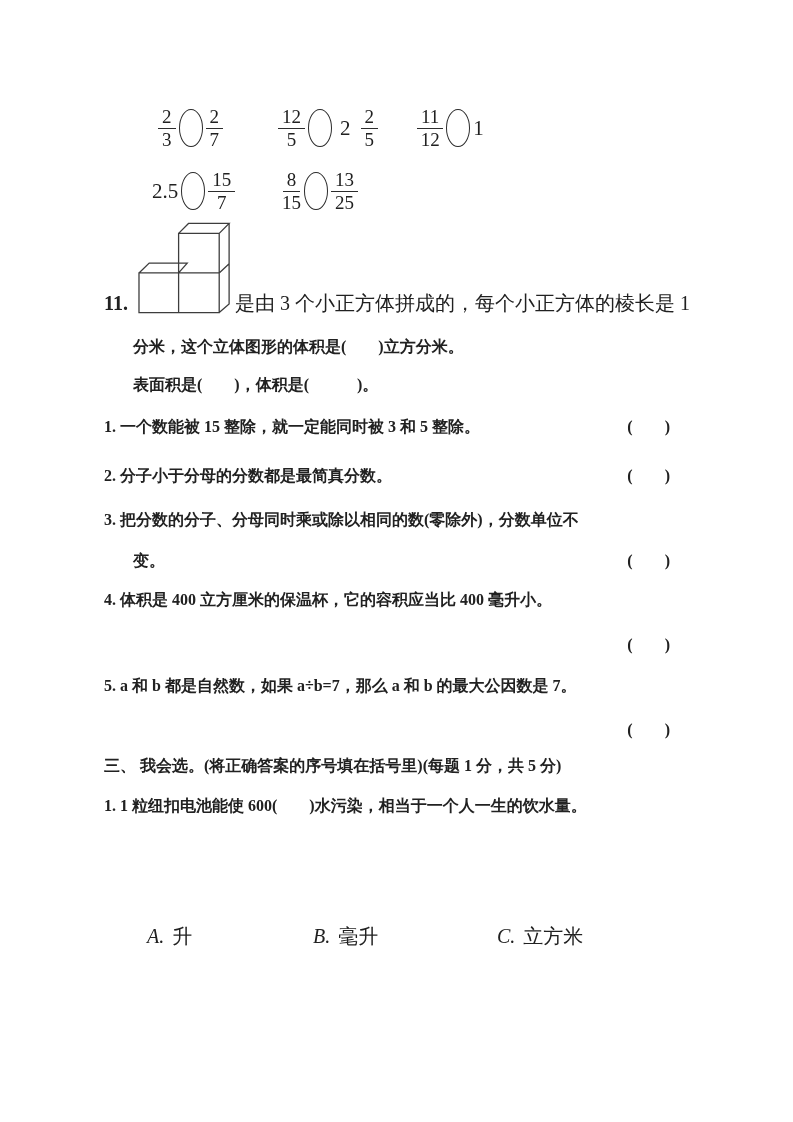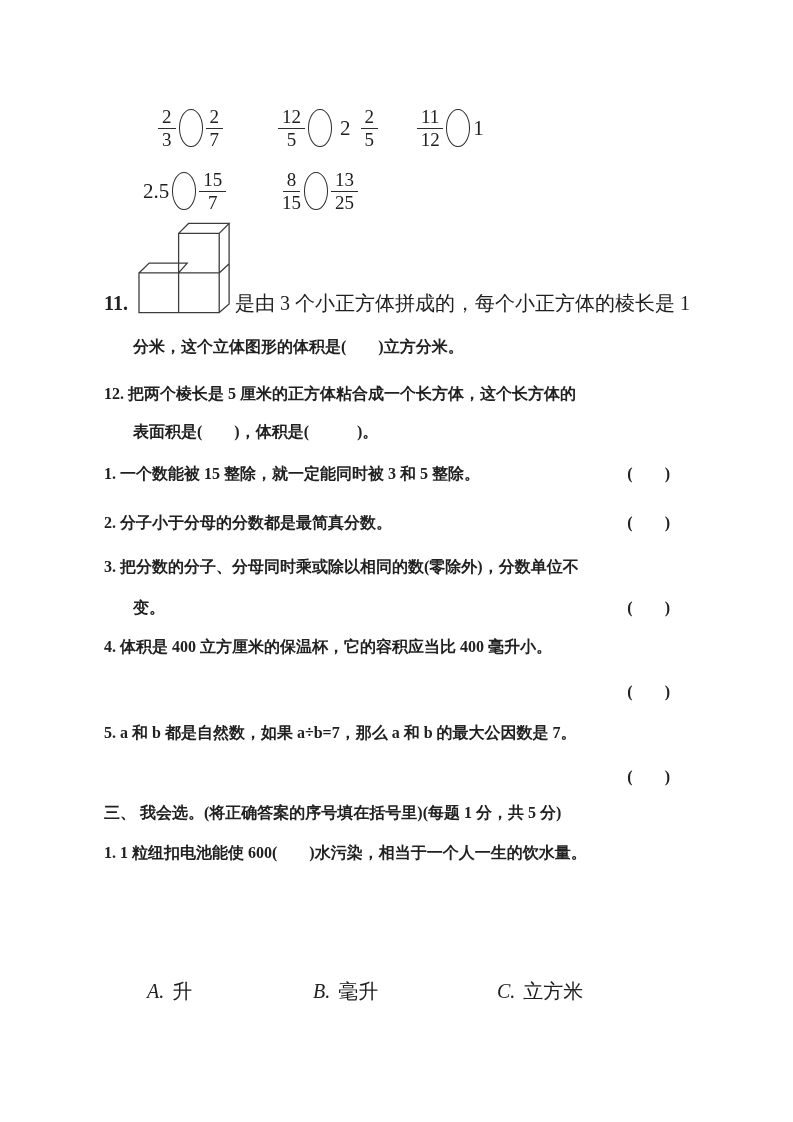--- a/index.html
+++ b/index.html
@@ -69,21 +69,21 @@
   .mt-q3l2  { margin-top:19px; }
   .mt-q4    { margin-top:17px; }
   .mt-q4br  { margin-top:23px; }
   .mt-q5    { margin-top:19px; }
   .mt-q5br  { margin-top:22px; }
   .mt-s3h   { margin-top:14px; }
   .mt-s3q1  { margin-top:18px; }
 
   
   .options-row { position:relative; height:22px; margin-top:108px; font-size:20px; line-height:22px; }
-  .option { position:absolute; top:8px; white-space:nowrap; }
+  .option { position:absolute; top:0; white-space:nowrap; }
   .opt-letter { font-style:italic; margin-right:8px; }
 </style>
 </head>
 <body>
 
 <div class="page">
   <div class="content">
 
     <div class="cmp-row">
       <span class="cmp" style="left:54px">
@@ -115,21 +115,21 @@
         <span class="frac">
           <span class="num">11</span>
           <span class="den">12</span>
         </span>
         <span class="circle"></span>
         <span class="plain">1</span>
       </span>
     </div>
 
     <div class="cmp-row cmp-row-2">
-      <span class="cmp" style="left:39px">
+      <span class="cmp" style="left:48px">
         <span class="plain">2.5</span>
         <span class="circle"></span>
         <span class="frac">
           <span class="num">15</span>
           <span class="den">7</span>
         </span>
       </span>
 
       <span class="cmp" style="left:178px">
         <span class="frac">
@@ -152,21 +152,20 @@
              M41,51 H82 V91 H41 Z
              M41,11 L51,1 H92 L82,11
              M92,1 V82.3 L82,91
              M82,51 L92,41.7
              M1,51 L11.3,41 H49.7 L41,51"></path>
       </svg>
       <span class="qtext">是由 3 个小正方体拼成的，每个小正方体的棱长是 1</span>
     </div>
     <div class="line indent mt-q11l2">分米，这个立体图形的体积是(　　)立方分米。</div>
 
-    <div class="line mt-q12l1">12. 把两个棱长是 5 厘米的正方体粘合成一个长方体，这个长方体的</div>
     <div class="line indent mt-q12l2">表面积是(　　)，体积是(　　　)。</div>
 
 
     <div class="line split mt-q1">
       <span>1. 一个数能被 15 整除，就一定能同时被 3 和 5 整除。</span>
       <span class="bracket">(　　)</span>
     </div>
 
     <div class="line split mt-q2">
       <span>2. 分子小于分母的分数都是最简真分数。</span>

